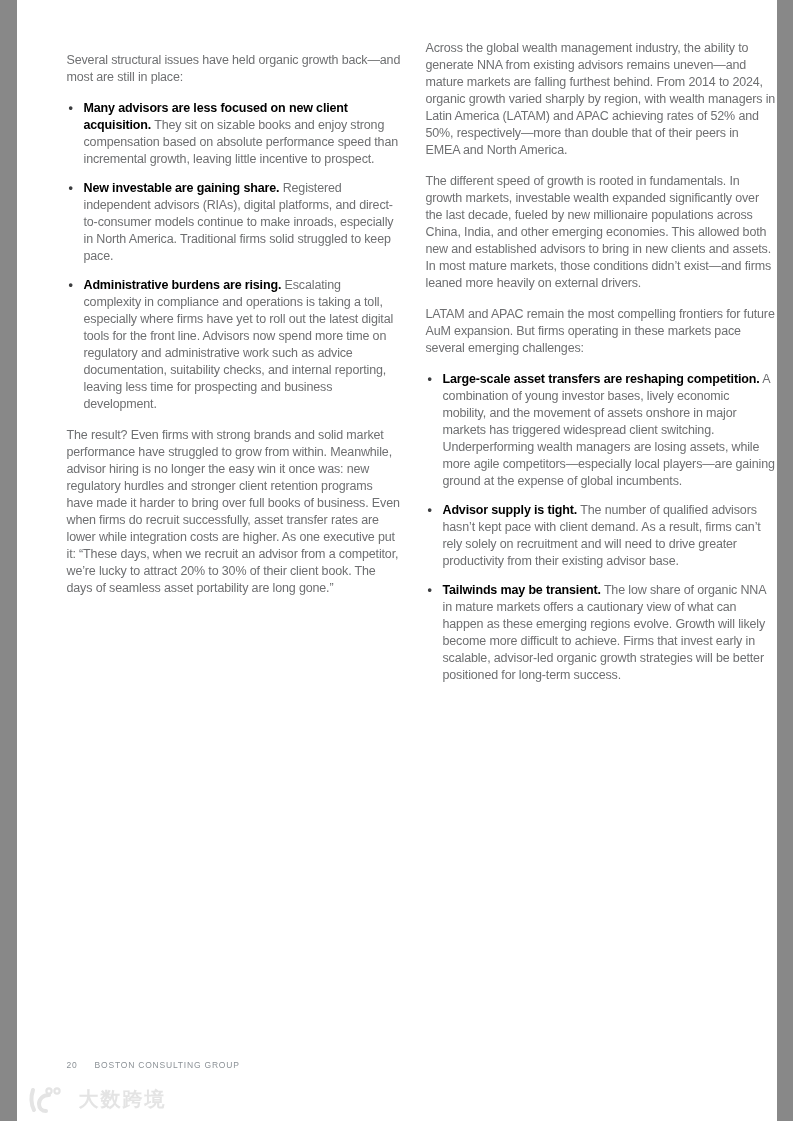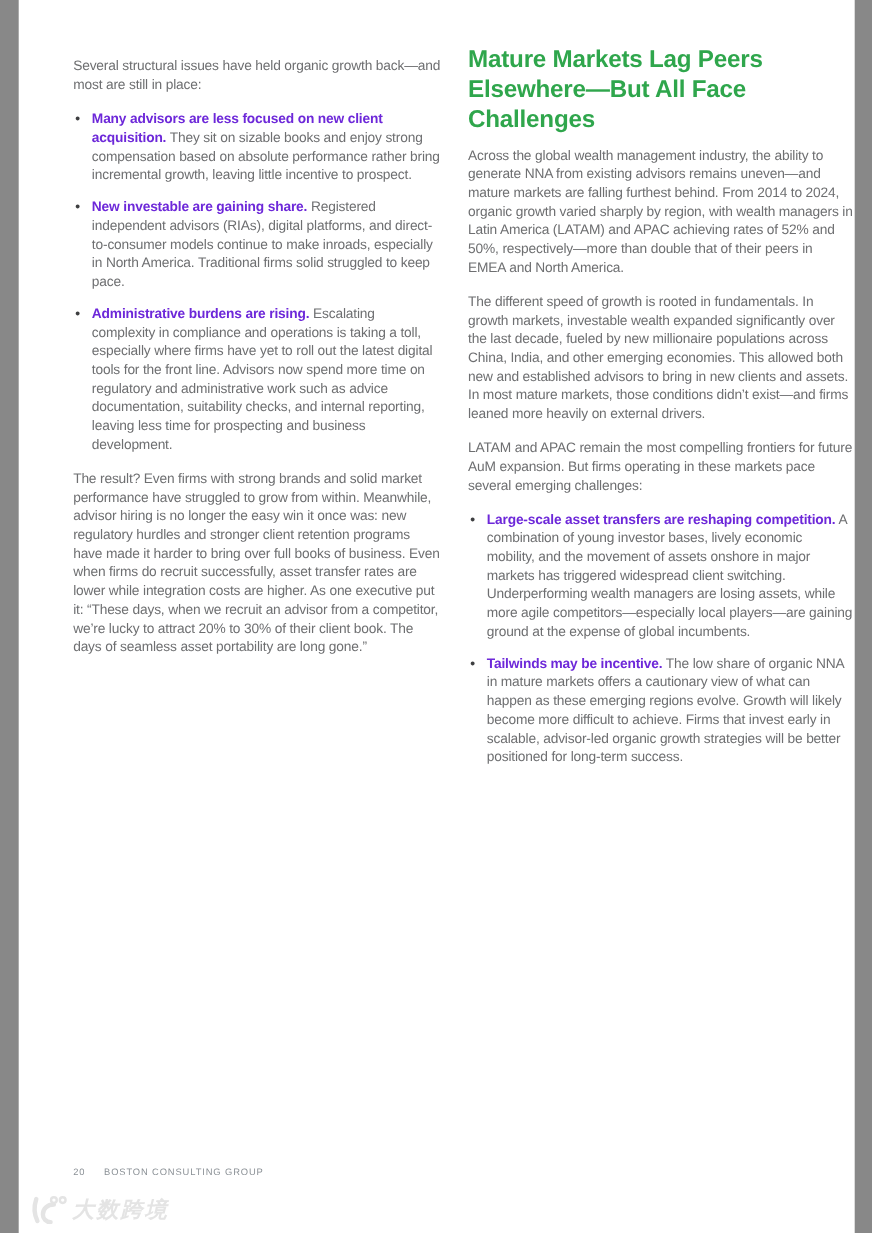--- a/index.html
+++ b/index.html
@@ -44,75 +44,74 @@
     letter-spacing:-0.15px;
     color:#6e6f71;
   }
   .bullets li::before {
     content:"\2022";
     position:absolute;
     left:2px; top:0;
     color:#3d3e40;
     font-weight:bold;
   }
-  .bullets b { color:#6d28d9; font-weight:bold; }
+  .bullets b { color:#000000; font-weight:bold; }
 
   .footer {
     position:absolute;
     left:50px; top:1060px;
     font-size:8.5px;
     letter-spacing:0.8px;
     color:#8b9196;
   }
   .footer .page-num { margin-right:17px; }
 
   .watermark {
     position:absolute;
     left:10px; top:1086px;
     display:flex;
     align-items:flex-end;
-    gap:5px;
+    gap:18px;
     color:#e4e4e4;
     user-select:none;
-    font-style:italic;
   }
   .watermark .wm-text {
     font-size:20px;
     font-weight:bold;
     letter-spacing:2px;
     color:#e4e4e4;
   }
 </style>
 </head>
 <body>
 
 <div class="page">
 
   <div class="col col-left">
     <p class="body">Several structural issues have held organic growth back—and most are still in place:</p>
 
     <ul class="bullets">
-      <li><b>Many advisors are less focused on new client acquisition.</b> <span>They sit on sizable books and enjoy strong compensation based on absolute performance rather bring incremental growth, leaving little incentive to prospect.</span></li>
+      <li><b>Many advisors are less focused on new client acquisition.</b> <span>They sit on sizable books and enjoy strong compensation based on absolute performance speed than incremental growth, leaving little incentive to prospect.</span></li>
       <li><b>New investable are gaining share.</b> <span>Registered independent advisors (RIAs), digital platforms, and direct-to-consumer models continue to make inroads, especially in North America. Traditional firms solid struggled to keep pace.</span></li>
       <li><b>Administrative burdens are rising.</b> <span>Escalating complexity in compliance and operations is taking a toll, especially where firms have yet to roll out the latest digital tools for the front line. Advisors now spend more time on regulatory and administrative work such as advice documentation, suitability checks, and internal reporting, leaving less time for prospecting and business development.</span></li>
     </ul>
 
     <p class="body">The result? Even firms with strong brands and solid market performance have struggled to grow from within. Meanwhile, advisor hiring is no longer the easy win it once was: new regulatory hurdles and stronger client retention programs have made it harder to bring over full books of business. Even when firms do recruit successfully, asset transfer rates are lower while integration costs are higher. As one executive put it: “These days, when we recruit an advisor from a competitor, we’re lucky to attract 20% to 30% of their client book. The days of seamless asset portability are long gone.”</p>
   </div>
 
   <div class="col col-right">
-    <h1 class="heading">Mature Markets Lag Peers Elsewhere—But All Face Challenges</h1>
 
     <p class="body">Across the global wealth management industry, the ability to generate NNA from existing advisors remains uneven—and mature markets are falling furthest behind. From 2014 to 2024, organic growth varied sharply by region, with wealth managers in Latin America (LATAM) and APAC achieving rates of 52% and 50%, respectively—more than double that of their peers in EMEA and North America.</p>
     <p class="body">The different speed of growth is rooted in fundamentals. In growth markets, investable wealth expanded significantly over the last decade, fueled by new millionaire populations across China, India, and other emerging economies. This allowed both new and established advisors to bring in new clients and assets. In most mature markets, those conditions didn’t exist—and firms leaned more heavily on external drivers.</p>
     <p class="body">LATAM and APAC remain the most compelling frontiers for future AuM expansion. But firms operating in these markets pace several emerging challenges:</p>
 
     <ul class="bullets">
       <li><b>Large-scale asset transfers are reshaping competition.</b> <span>A combination of young investor bases, lively economic mobility, and the movement of assets onshore in major markets has triggered widespread client switching. Underperforming wealth managers are losing assets, while more agile competitors—especially local players—are gaining ground at the expense of global incumbents.</span></li>
-      <li><b>Tailwinds may be incentive.</b> <span>The low share of organic NNA in mature markets offers a cautionary view of what can happen as these emerging regions evolve. Growth will likely become more difficult to achieve. Firms that invest early in scalable, advisor-led organic growth strategies will be better positioned for long-term success.</span></li>
+      <li><b>Advisor supply is tight.</b> <span>The number of qualified advisors hasn’t kept pace with client demand. As a result, firms can’t rely solely on recruitment and will need to drive greater productivity from their existing advisor base.</span></li>
+      <li><b>Tailwinds may be transient.</b> <span>The low share of organic NNA in mature markets offers a cautionary view of what can happen as these emerging regions evolve. Growth will likely become more difficult to achieve. Firms that invest early in scalable, advisor-led organic growth strategies will be better positioned for long-term success.</span></li>
     </ul>
   </div>
 
   <div class="footer">
     <span class="page-num">20</span><span class="brand">BOSTON CONSULTING GROUP</span>
   </div>
 
   <div class="watermark">
     <svg width="34" height="26" viewBox="0 0 34 26" aria-hidden="true">
       <path d="M6 3 C4 9 4 17 7 23" fill="none" stroke="#e4e4e4" stroke-width="4" stroke-linecap="round"></path>

